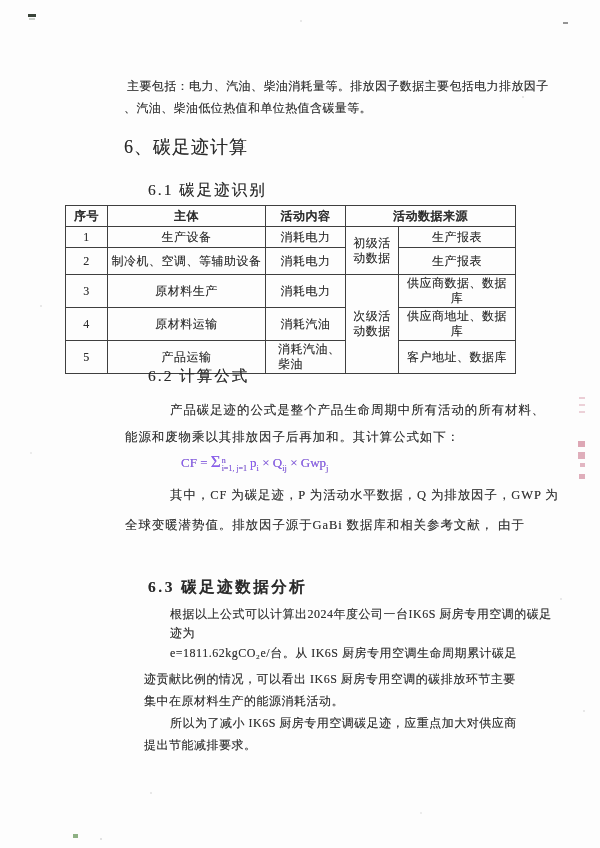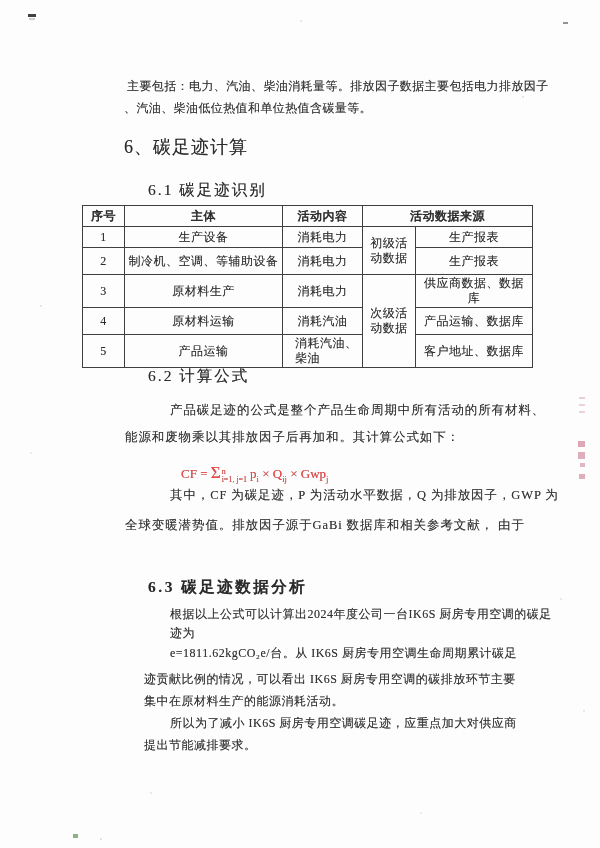--- a/index.html
+++ b/index.html
@@ -14,33 +14,33 @@
   }
   .sp62{font-size:12.5px;letter-spacing:.9px;}
   .sp63{letter-spacing:.5px;}
   .h-main{font-size:18px;font-weight:400;letter-spacing:1px;color:#2b2b2b;}
   .h-sub{font-size:15.5px;font-weight:400;letter-spacing:2px;color:#2b2b2b;}
   .h-sub2{font-size:15.5px;font-weight:700;letter-spacing:2.5px;color:#2b2b2b;}
 
   table.ftable{
     position:absolute;left:65px;top:205px;width:450px;table-layout:fixed;
     border-collapse:collapse;border:1.5px solid #333;
-    font-size:12px;color:#2e2e2e;text-shadow:0 0 .5px rgba(20,20,20,.4);margin-left:17px;
+    font-size:12px;color:#2e2e2e;text-shadow:0 0 .5px rgba(20,20,20,.4);
   }
   .ftable th,.ftable td{
     border:1px solid #3f3f3f;text-align:center;vertical-align:middle;
     padding:1px 2px;line-height:1.25;letter-spacing:.5px;font-weight:400;
     overflow:hidden;
   }
   .ftable th{font-weight:700;}
   .ftable td.ta-left{text-align:left;padding-left:12px;}
   .ftable td.grp{padding:0 6px;}
 
-  .formula{position:absolute;font-size:13px;letter-spacing:0;color:#ef4444;
-    text-shadow:0 0 .5px rgba(20,20,20,.45);margin-top:11px;}
+  .formula{position:absolute;font-size:13px;letter-spacing:0;color:#8b5cf6;
+    text-shadow:0 0 .5px rgba(20,20,20,.45);}
   .formula .sigma{font-size:17px;}
   .formula .sig-stack{display:inline-block;vertical-align:-4px;line-height:1.05;
     margin:0 3px 0 1px;text-align:left;}
   .formula .sig-sup,.formula .sig-sub{display:block;font-size:8px;}
   .formula sub{font-size:8.5px;}
 
   .mark{position:absolute;}
 </style>
 </head>
 <body>
@@ -111,21 +111,21 @@
       <td>3</td>
       <td>原材料生产</td>
       <td>消耗电力</td>
       <td rowspan="3" class="grp">次级活动数据</td>
       <td>供应商数据、数据库</td>
     </tr>
     <tr style="height:27px">
       <td>4</td>
       <td>原材料运输</td>
       <td>消耗汽油</td>
-      <td>产品运输、数据库</td>
+      <td>供应商地址、数据库</td>
     </tr>
     <tr style="height:33px">
       <td>5</td>
       <td>产品运输</td>
       <td class="ta-left">消耗汽油、柴油</td>
       <td>客户地址、数据库</td>
     </tr>
   </tbody>
     </table>
 

